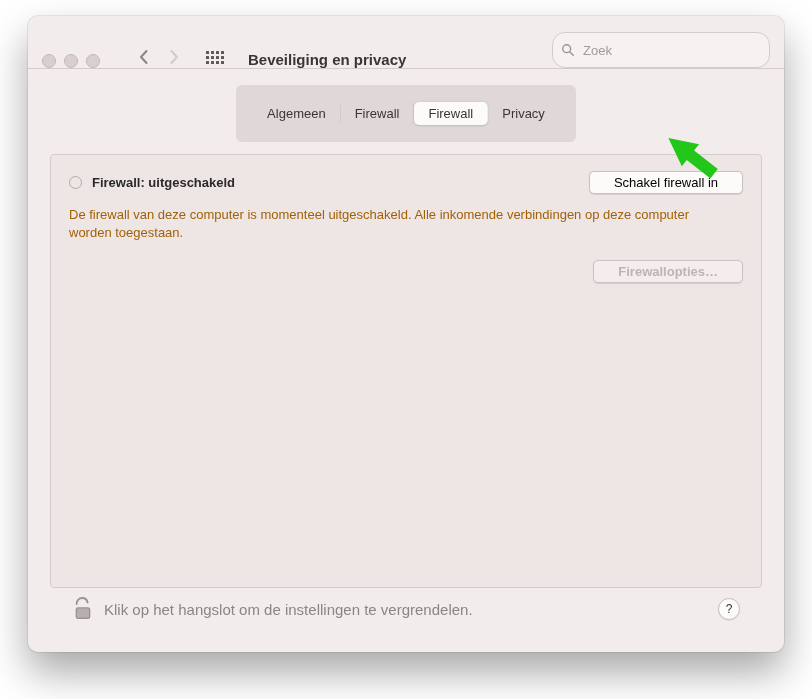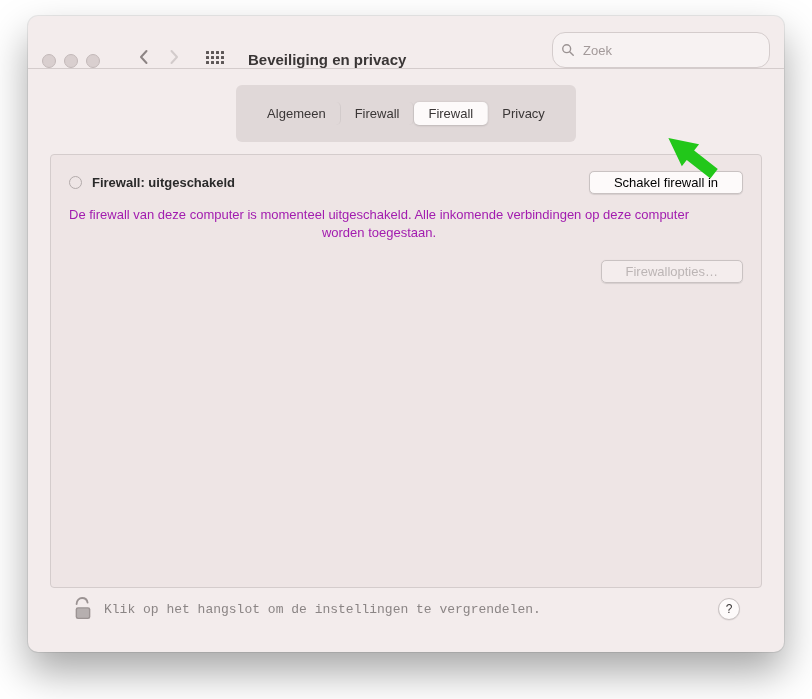--- a/index.html
+++ b/index.html
@@ -49,31 +49,31 @@
   .seg .tab:last-child{border-right:none;}
   .seg .tab.sel{background:var(--tabsel);box-shadow:0 0.5px 2px rgba(0,0,0,0.15);text-align:center;}
 
   
   .panel-wrap{flex:1;padding:0 22px 14px;display:flex;flex-direction:column;}
   .panel{flex:1;background:var(--panelbg);border:1px solid var(--border);border-radius:4px;padding:16px 18px 12px;position:relative;display:flex;flex-direction:column;}
   .status-row{display:flex;align-items:center;gap:10px;}
   .status-dot{width:11px;height:11px;border-radius:50%;border:1.5px solid #b3abab;background:transparent;}
   .status-label{font-weight:700;font-size:13px;}
   .btn{background:var(--btnbg);border:1px solid var(--btnborder);border-radius:5px;padding:3px 24px;font-size:13px;box-shadow:0 0.5px 1px rgba(0,0,0,0.1);cursor:pointer;}
-  .btn.disabled{color:#bcb5b5;background:rgba(253,250,250,0.4);cursor:default;}
-  .desc{margin-top:12px;font-size:13px;line-height:1.4;color:#a21caf;max-width:620px;text-align:center;}
+  .btn.disabled{color:#bcb5b5;background:rgba(253,250,250,0.4);cursor:default;font-weight:bold;}
+  .desc{margin-top:12px;font-size:13px;line-height:1.4;color:#a16207;max-width:620px;}
   .opts-row{display:flex;justify-content:flex-end;margin-top:18px;}
 
   
   .arrow{position:absolute;right:12px;top:-34px;pointer-events:none;}
 
   
   .footer{display:flex;align-items:center;gap:10px;padding:8px 22px 16px;}
   .lock-icon{width:22px;height:26px;display:flex;align-items:center;justify-content:center;}
-  .lock-text{font-size:13px;color:var(--muted);font-family:Liberation Mono, monospace;}
+  .lock-text{font-size:15px;color:var(--muted);}
   .help{width:20px;height:20px;border-radius:50%;border:1px solid var(--btnborder);background:var(--btnbg);display:flex;align-items:center;justify-content:center;font-size:12px;color:#3a3636;box-shadow:0 0.5px 1px rgba(0,0,0,0.1);cursor:pointer;}
 </style>
 </head>
 <body>
 
 <div class="stage">
   <div class="window">
 
     <div class="toolbar">
       <div class="traffic">

